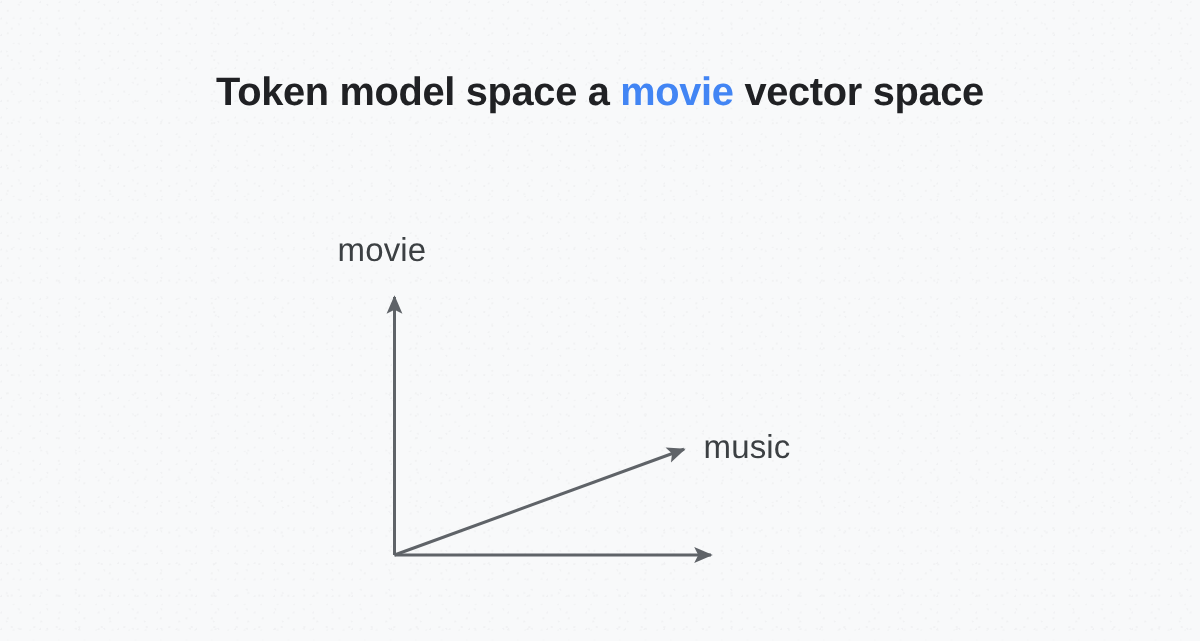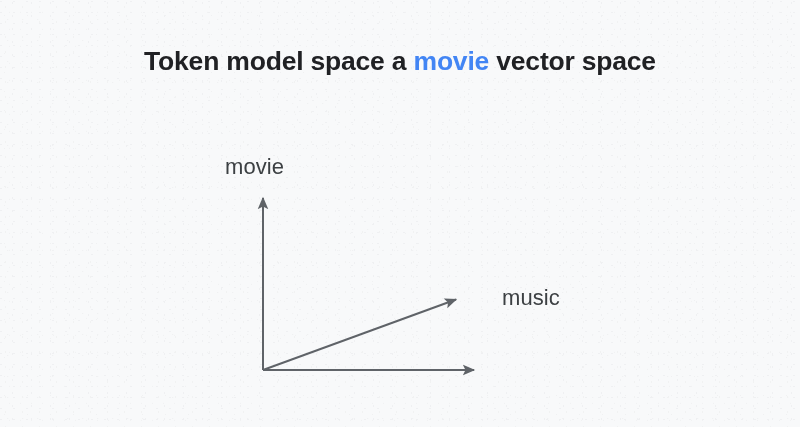--- a/index.html
+++ b/index.html
@@ -71,21 +71,21 @@
   }
   .axis-label {
     position: absolute;
     font-size: 22px;
     font-weight: 400;
     color: #3c4043;
     white-space: nowrap;
     letter-spacing: 0.1px;
   }
   .label-movie { left: 45px;  top: 14px; }
-  .label-music { left: 289px; top: 145px; margin-left: 33px; }
+  .label-music { left: 289px; top: 145px; }
   .label-actor { left: 305px; top: 216px; }
 </style>
 </head>
 <body>
 
 <div class="noise-layer"></div>
 
 <div class="stage">
 
   <h1 class="title">

